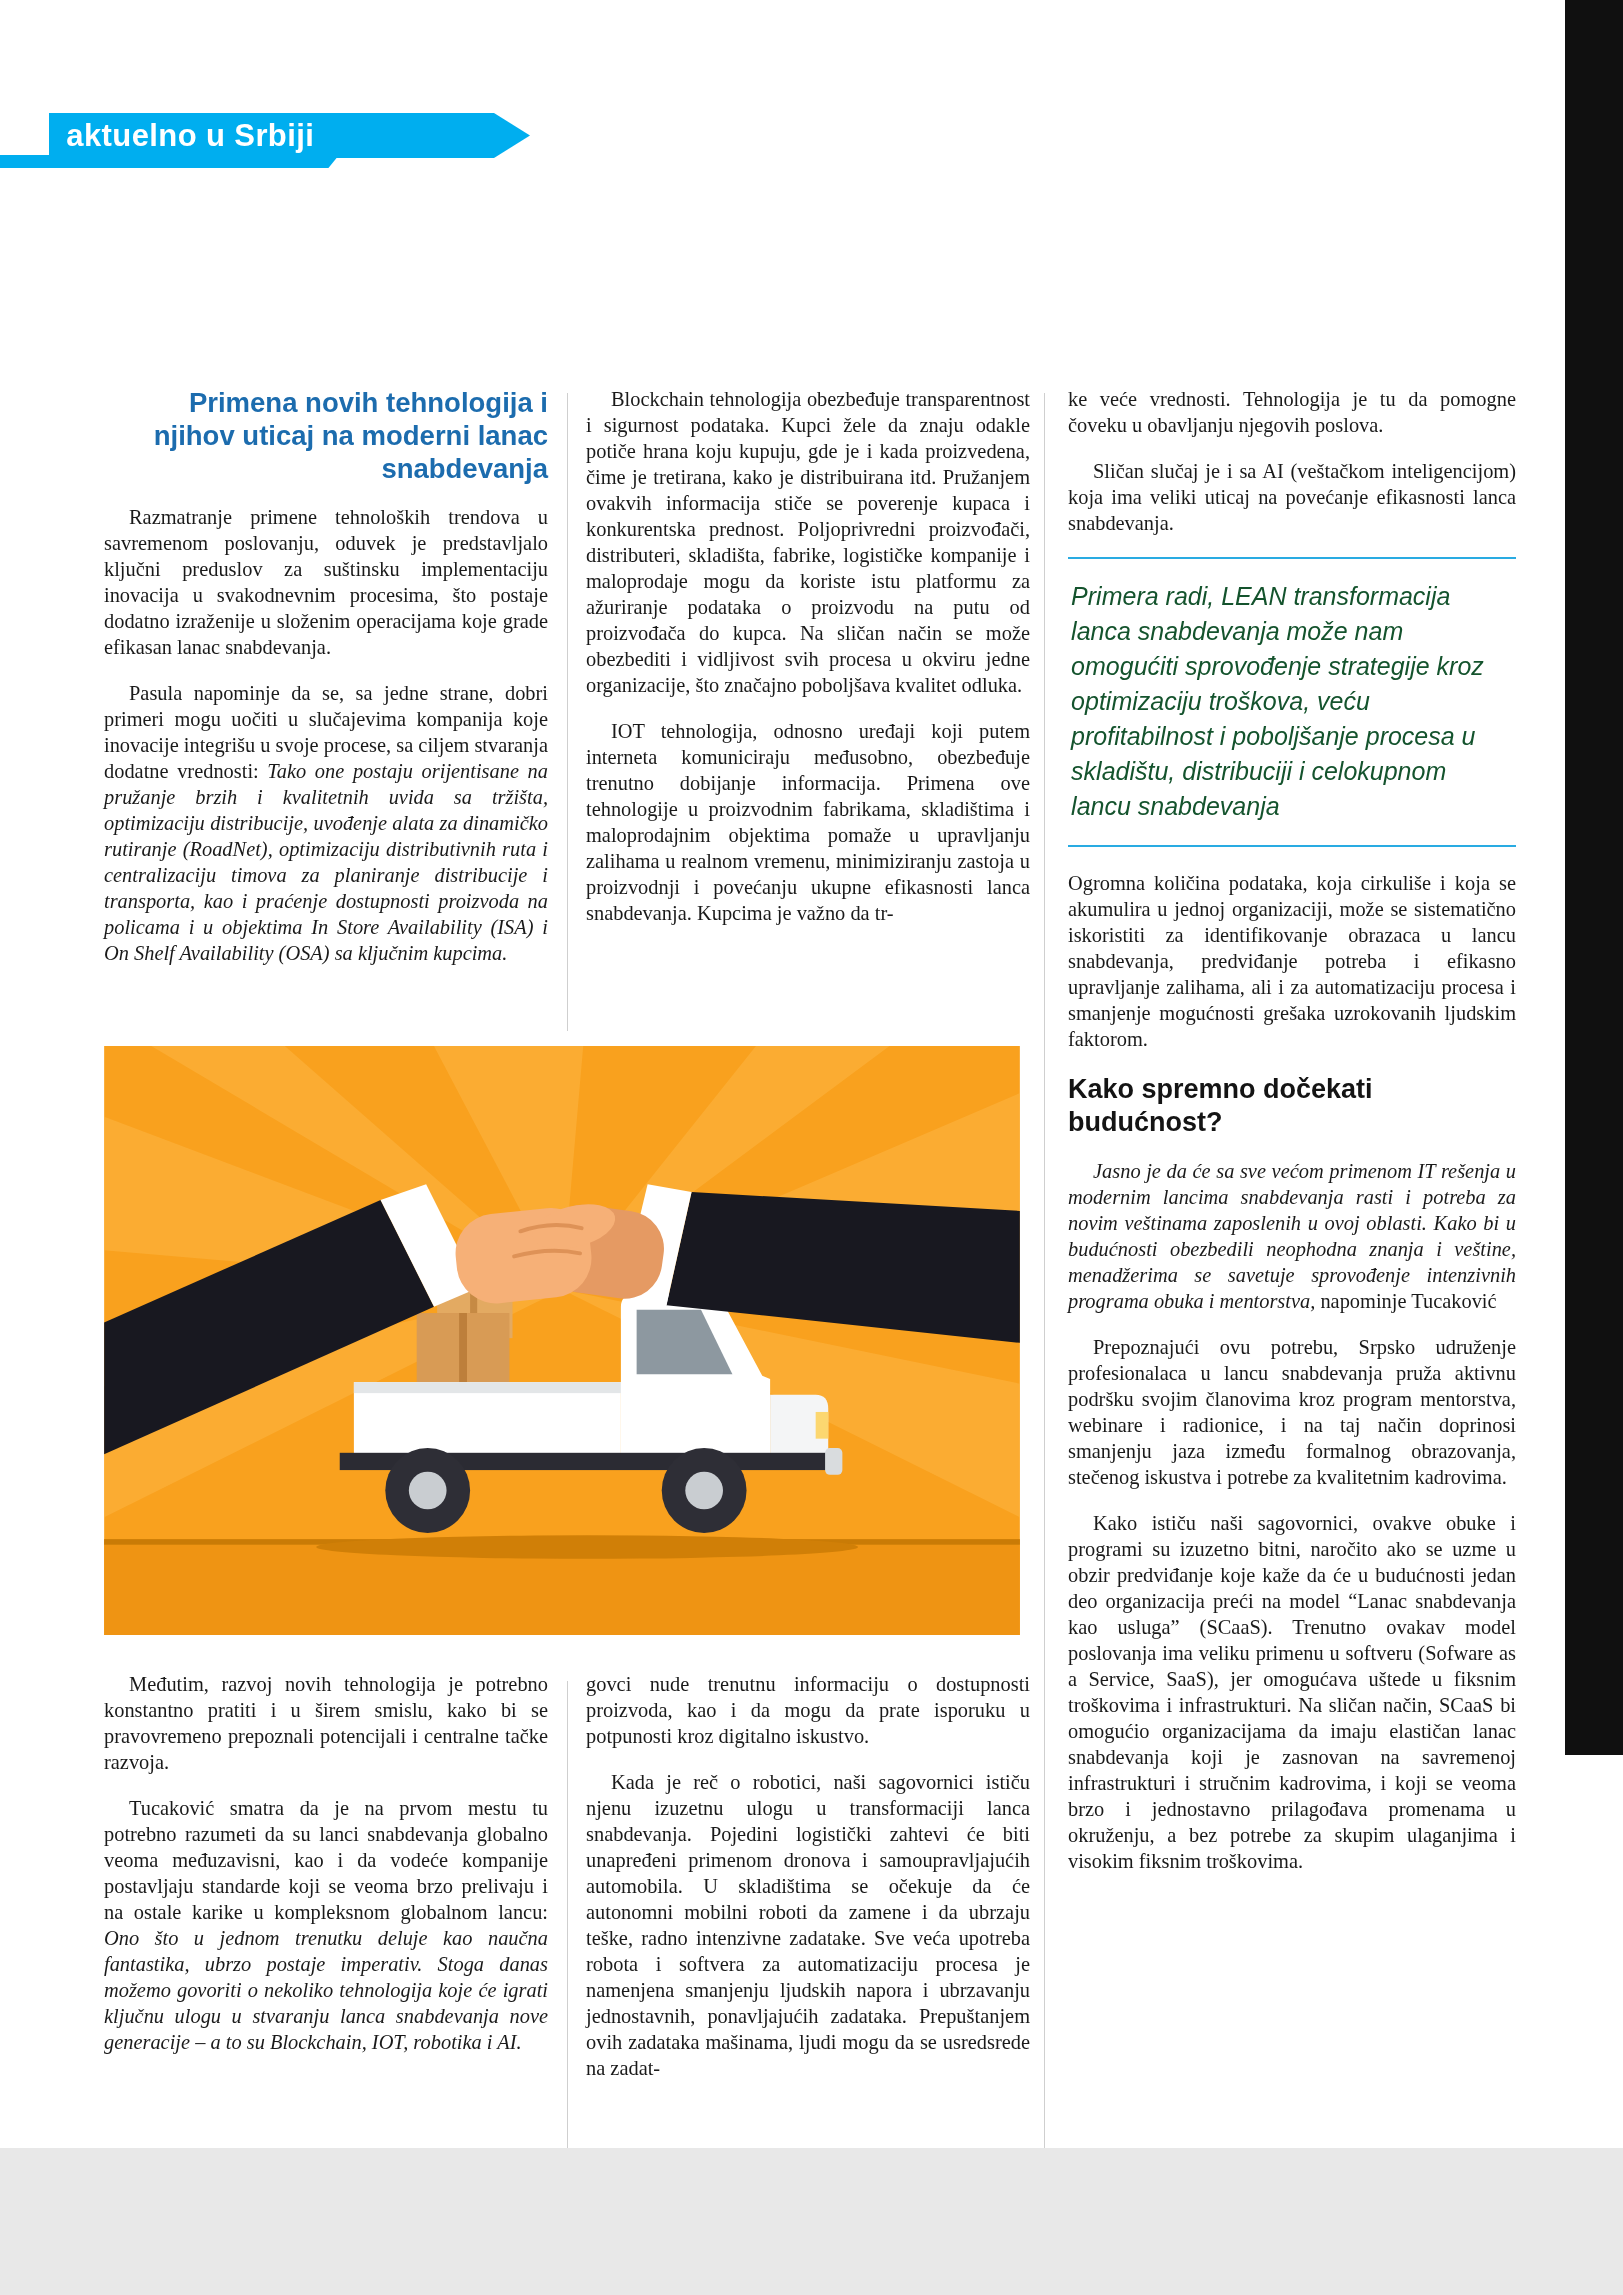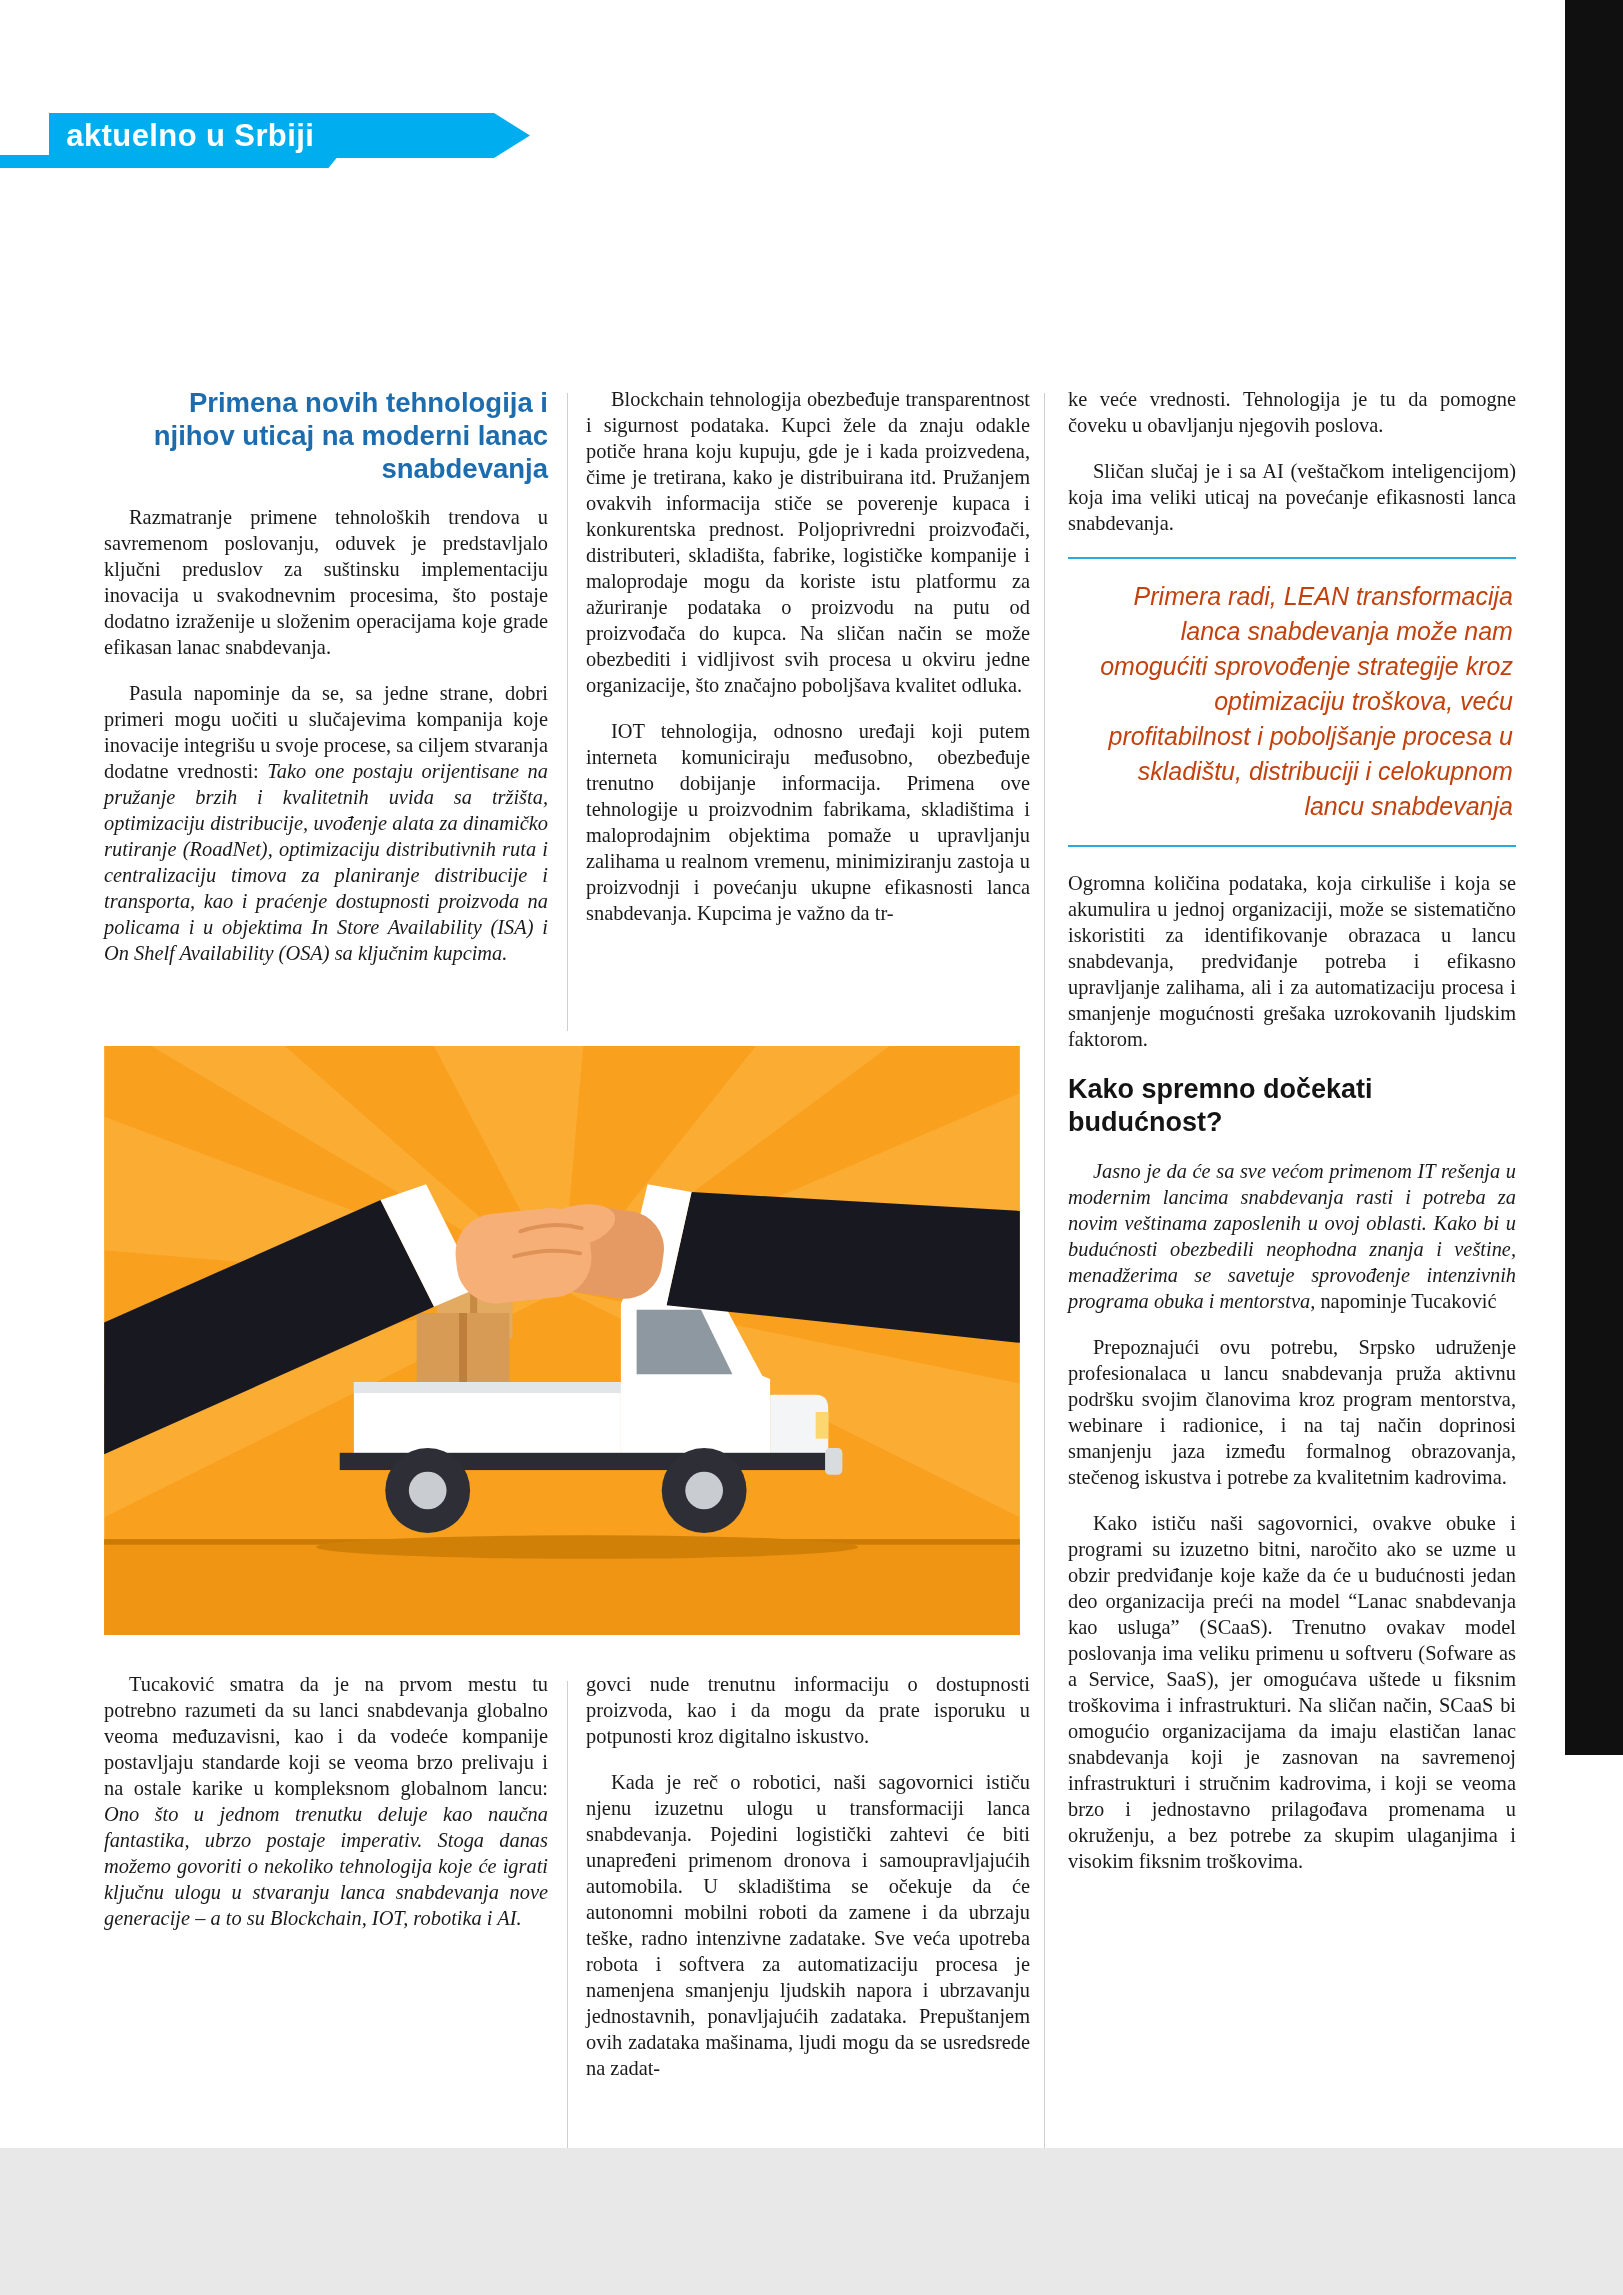--- a/index.html
+++ b/index.html
@@ -73,22 +73,22 @@
     line-height: 33px;
     color: #141414;
     margin: 4.7px 0 19px 0;
     text-align: left;
   }
   .pull-quote {
     font-family: "Liberation Sans", sans-serif;
     font-style: italic;
     font-size: 25px;
     line-height: 35px;
-    color: #c2410c;
-    text-align: right;
+    color: #14532d;
+    text-align: left;
     border-top: 2.4px solid #29ABE2;
     border-bottom: 2.4px solid #29ABE2;
     padding: 20.4px 3.1px;
     margin: 4.7px 0 23.6px 0;
   }
   .vrule {
     position: absolute;
     width: 0.8px;
     background: #cfcfcf;
     z-index: 0;
@@ -212,20 +212,21 @@
         <rect x="560" y="206" width="152" height="112" rx="48" transform="rotate(8 636 262)" fill="#E59A63"></rect>
         <rect x="448" y="210" width="172" height="114" rx="50" transform="rotate(-6 534 267)" fill="#F6B077"></rect>
         <ellipse cx="598" cy="230" rx="54" ry="26" transform="rotate(-14 598 230)" fill="#F6B077"></ellipse>
         <path d="M530 236 q40 -14 78 -4" stroke="#DE9257" stroke-width="5" fill="none" stroke-linecap="round"></path>
         <path d="M522 268 q44 -12 84 -4" stroke="#DE9257" stroke-width="5" fill="none" stroke-linecap="round"></path>
       </g>
     </svg>
   </div>
 
   <section class="col" style="left:104px; top:1671px;">
+    <p class="ind">Međutim, razvoj novih tehnologija je potrebno konstantno pratiti i u širem smislu, kako bi se pravovremeno prepoznali potencijali i centralne tačke razvoja.</p>
     <p class="ind"><span>Tucaković smatra da je na prvom mestu tu potrebno razumeti da su lanci snabdevanja globalno veoma međuzavisni, kao i da vodeće kompanije postavljaju standarde koji se veoma brzo prelivaju i na ostale karike u kompleksnom globalnom lancu: </span><em>Ono što u jednom trenutku deluje kao naučna fantastika, ubrzo postaje imperativ. Stoga danas možemo govoriti o nekoliko tehnologija koje će igrati ključnu ulogu u stvaranju lanca snabdevanja nove generacije – a to su Blockchain, IOT, robotika i AI.</em></p>
   </section>
 
   <section class="col" style="left:586px; top:1671px;">
     <p>govci nude trenutnu informaciju o dostupnosti proizvoda, kao i da mogu da prate isporuku u potpunosti kroz digitalno iskustvo.</p>
     <p class="ind">Kada je reč o robotici, naši sagovornici ističu njenu izuzetnu ulogu u transformaciji lanca snabdevanja. Pojedini logistički zahtevi će biti unapređeni primenom dronova i samoupravljajućih automobila. U skladištima se očekuje da će autonomni mobilni roboti da zamene i da ubrzaju teške, radno intenzivne zadatake. Sve veća upotreba robota i softvera za automatizaciju procesa je namenjena smanjenju ljudskih napora i ubrzavanju jednostavnih, ponavljajućih zadataka. Prepuštanjem ovih zadataka mašinama, ljudi mogu  da se usredsrede na zadat-</p>
   </section>
 
   <div class="footer">
     <span class="pagenum">42</span>

